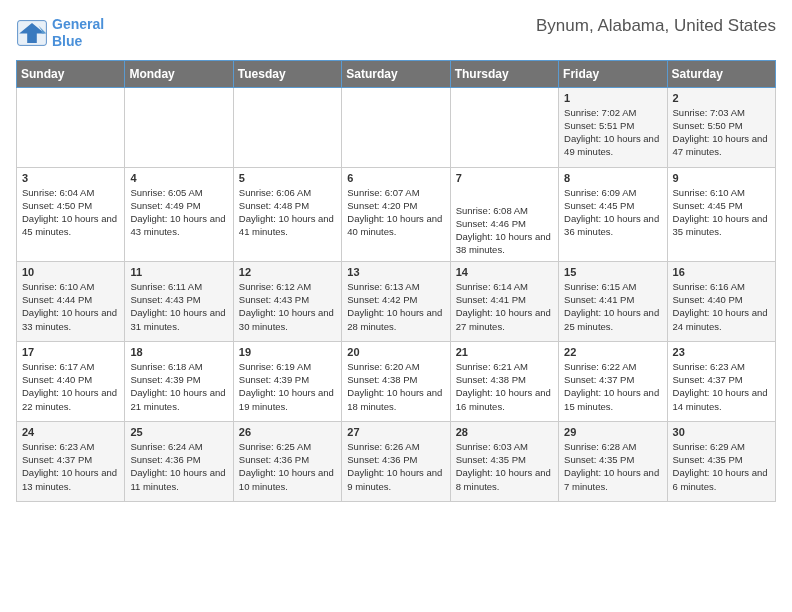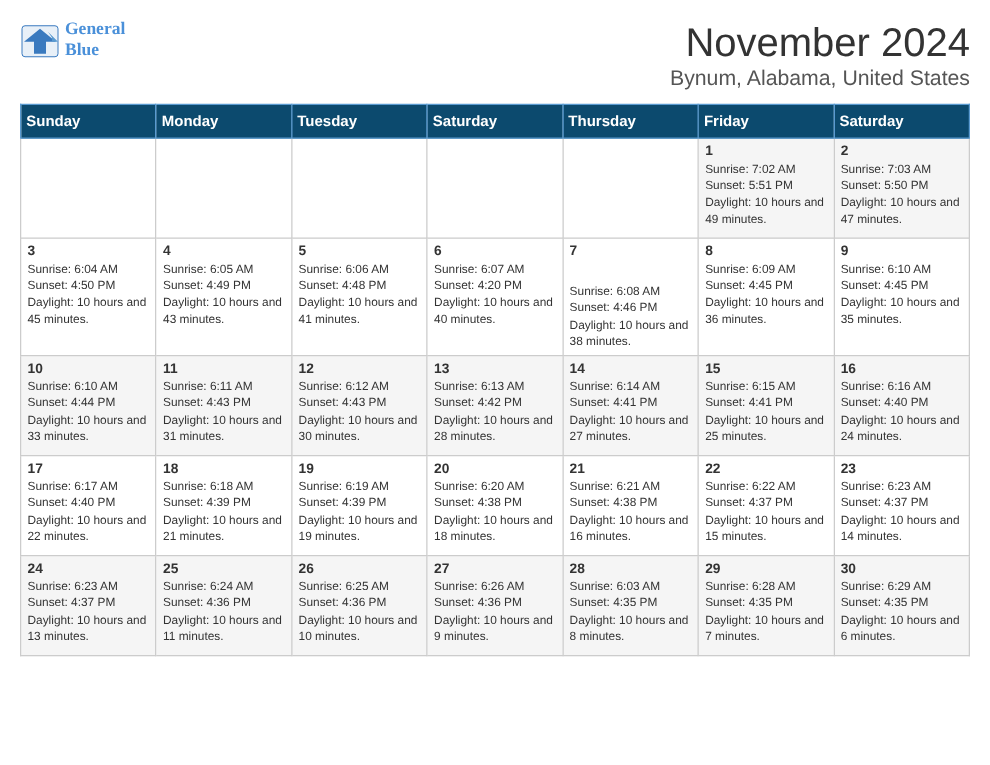--- a/index.html
+++ b/index.html
@@ -13,21 +13,20 @@
     .header {
       display: flex;
       justify-content: space-between;
       align-items: flex-start;
       margin-bottom: 10px;
     }
     .logo {
       display: flex;
       align-items: center;
       gap: 4px;
-      font-family: Liberation Serif, serif;
     }
     .logo-text {
       font-size: 14px;
       font-weight: bold;
       color: #333;
       line-height: 1.2;
     }
     .logo-text span {
       color: #4a90d9;
     }
@@ -46,21 +45,21 @@
     .subtitle {
       font-size: 17px;
       color: #555;
     }
     .calendar {
       width: 100%;
       border-collapse: collapse;
       border: 1px solid #ccc;
     }
     .calendar th {
-      background-color: #0c4a6e;
+      background-color: #737373;
       color: #fff;
       font-size: 12px;
       font-weight: bold;
       padding: 6px 4px;
       text-align: left;
       border: 1px solid #5a9ad0;
     }
     .calendar td {
       width: calc(100% / 7);
       vertical-align: top;
@@ -102,21 +101,20 @@
       <rect x="2" y="2" width="36" height="31" rx="3" fill="#e8f0f8" stroke="#3a7abf" stroke-width="1"></rect>
       <polygon points="20,5 36,18 26,18 26,30 14,30 14,18 4,18" fill="#3a7abf"></polygon>
       <polygon points="28,8 38,18 32,18 32,14" fill="#5a9ad0"></polygon>
     </svg>
     <div class="logo-text">
       <div><span>General</span></div>
       <div><span style="color:#4a90d9;">Blue</span></div>
     </div>
   </div>
   <div class="title-block">
-    <div class="month-title">November 2024</div>
     <div class="subtitle">Bynum, Alabama, United States</div>
   </div>
 </div>
 
 <table class="calendar">
   <thead>
     <tr>
     <th>Sunday</th>
         <th>Monday</th>
         <th>Tuesday</th>

